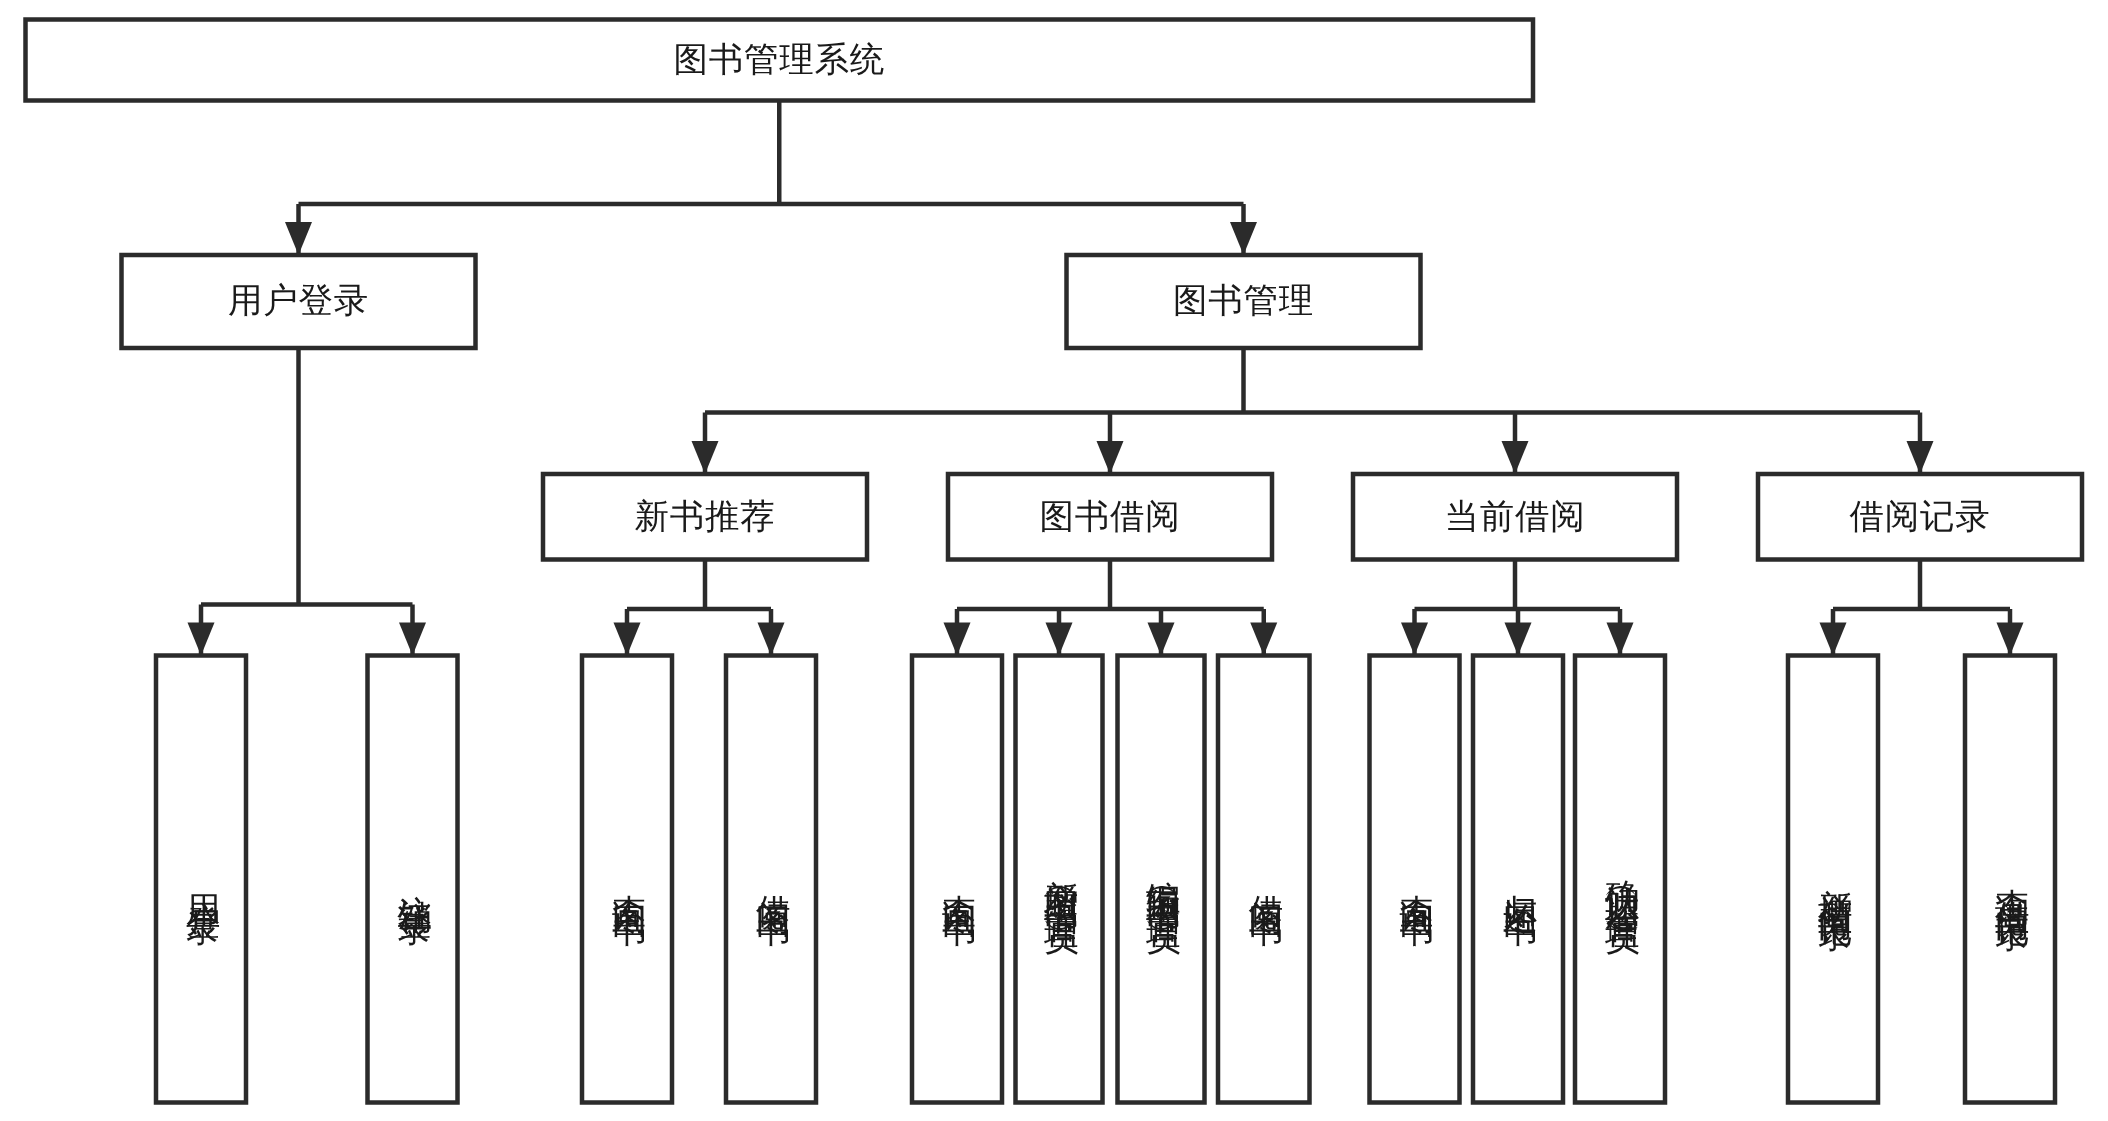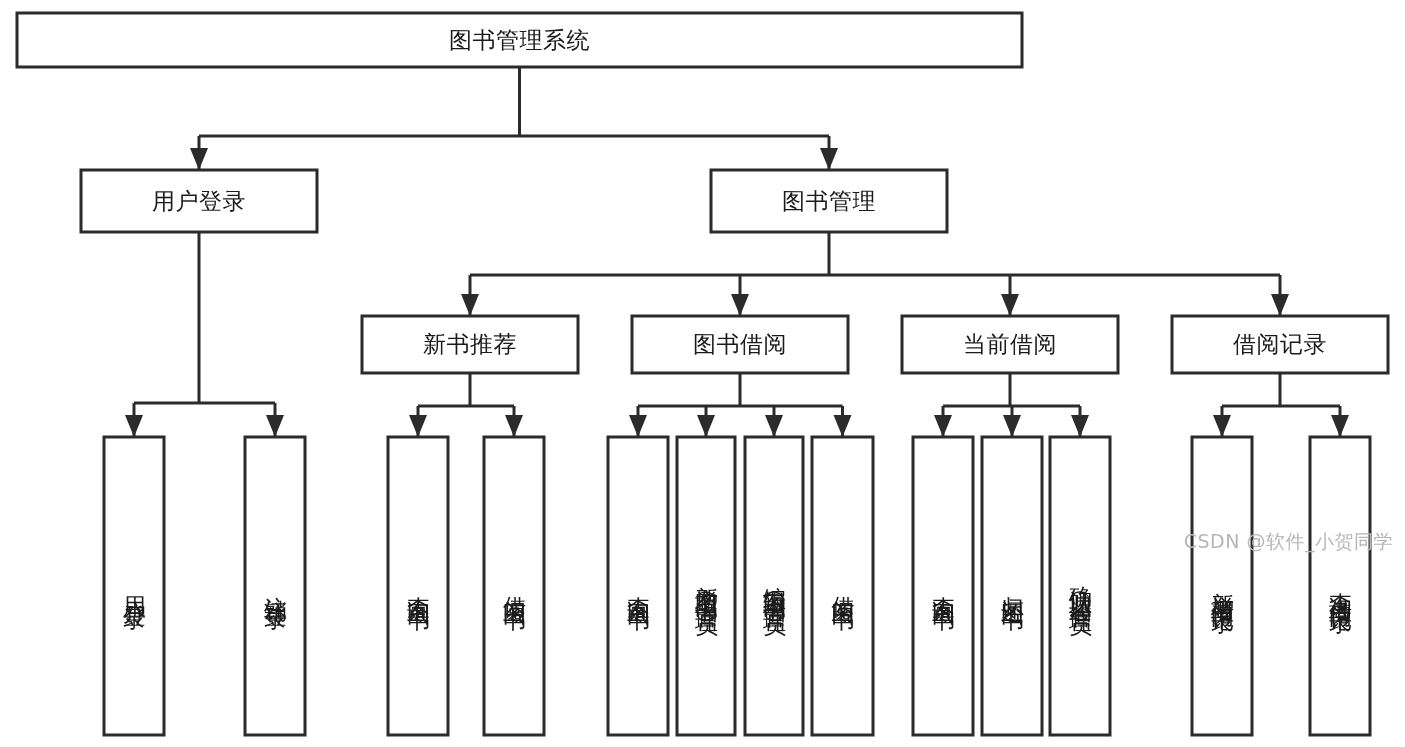--- a/index.html
+++ b/index.html
@@ -224,15 +224,14 @@
           <rect x="1192" y="437" width="60" height="298" class="node-box"></rect>
           <text x="1223" y="586" class="node-label-v" text-anchor="middle" dominant-baseline="central">新增借阅记录</text>
         </g>
         <g>
           <rect x="1310" y="437" width="60" height="298" class="node-box"></rect>
           <text x="1341" y="586" class="node-label-v" text-anchor="middle" dominant-baseline="central">查询借阅记录</text>
         </g>
       </g>
   </svg>
 
-  <div class="watermark">CSDN @软件_小贺同学</div>
 
 </div>
 
 </body></html>

